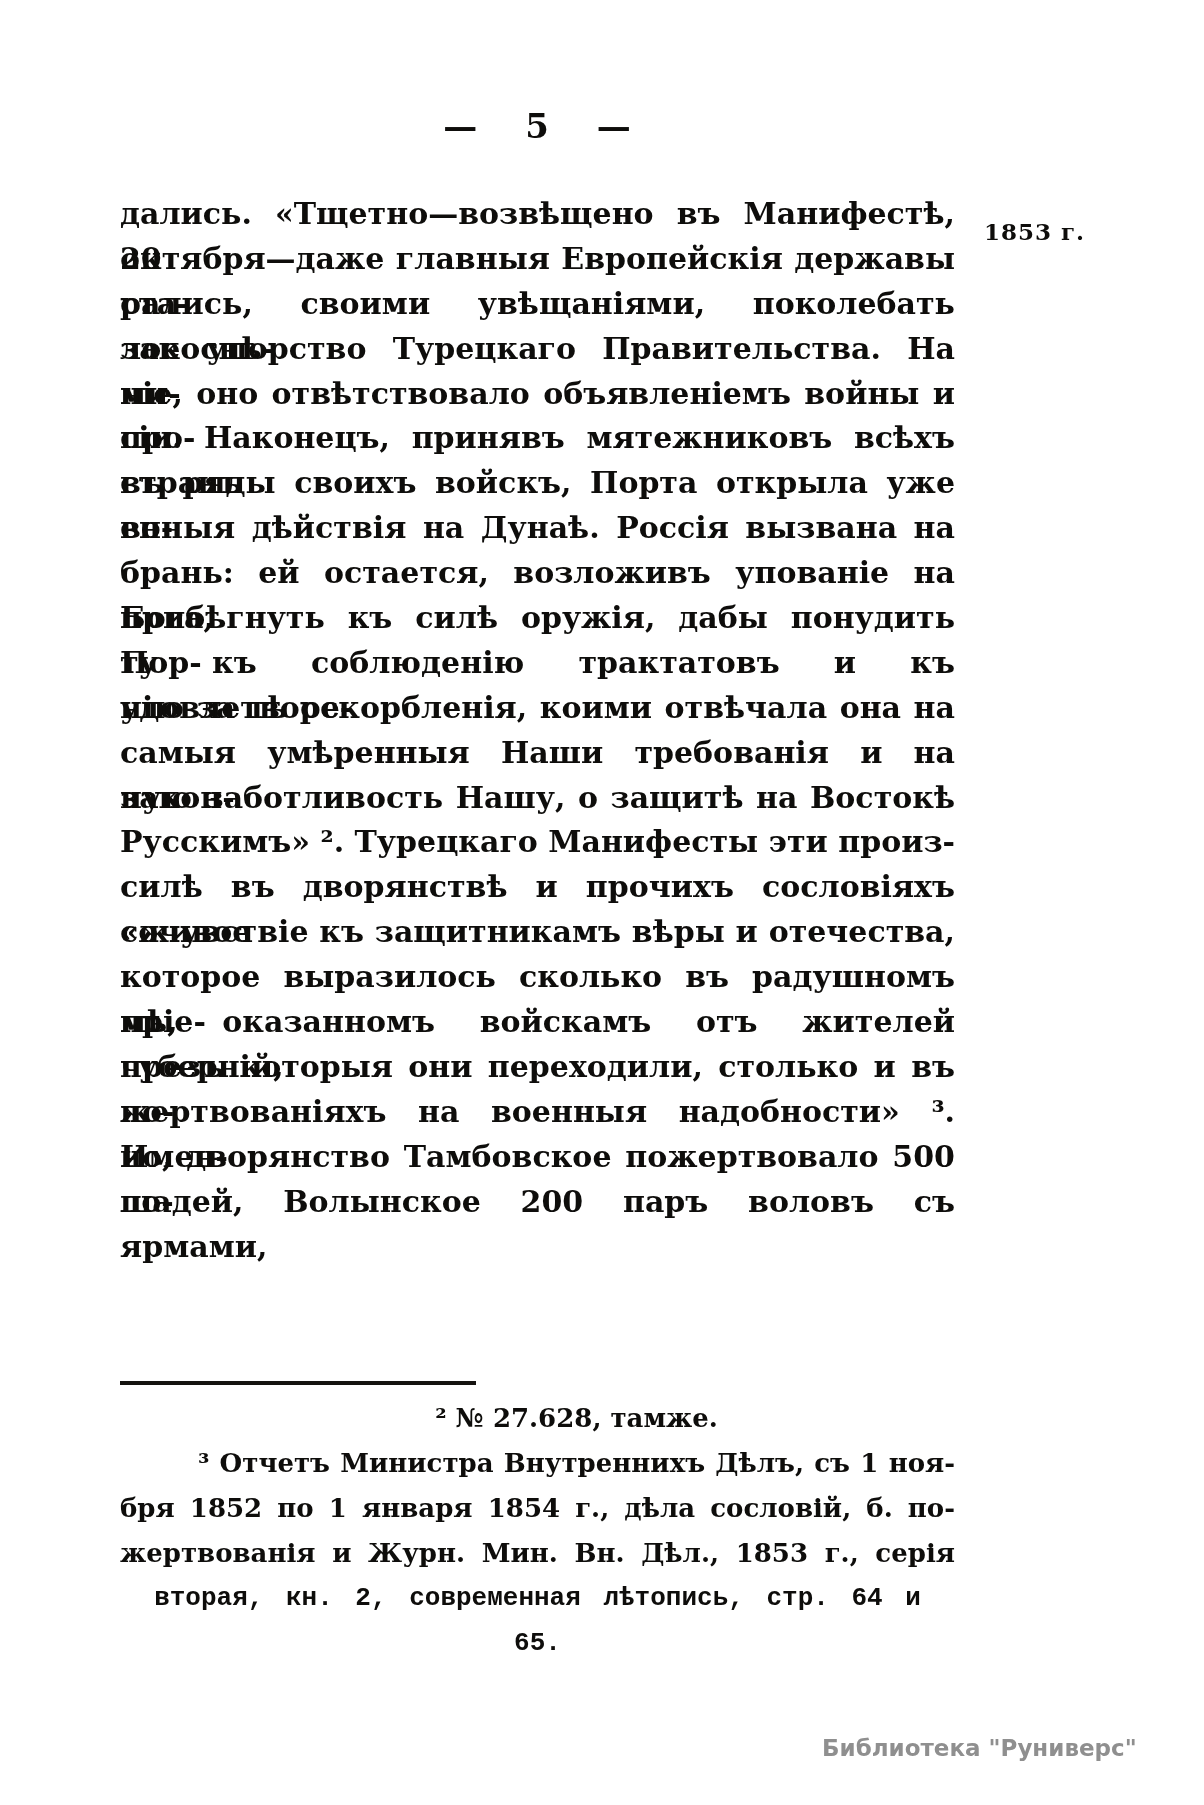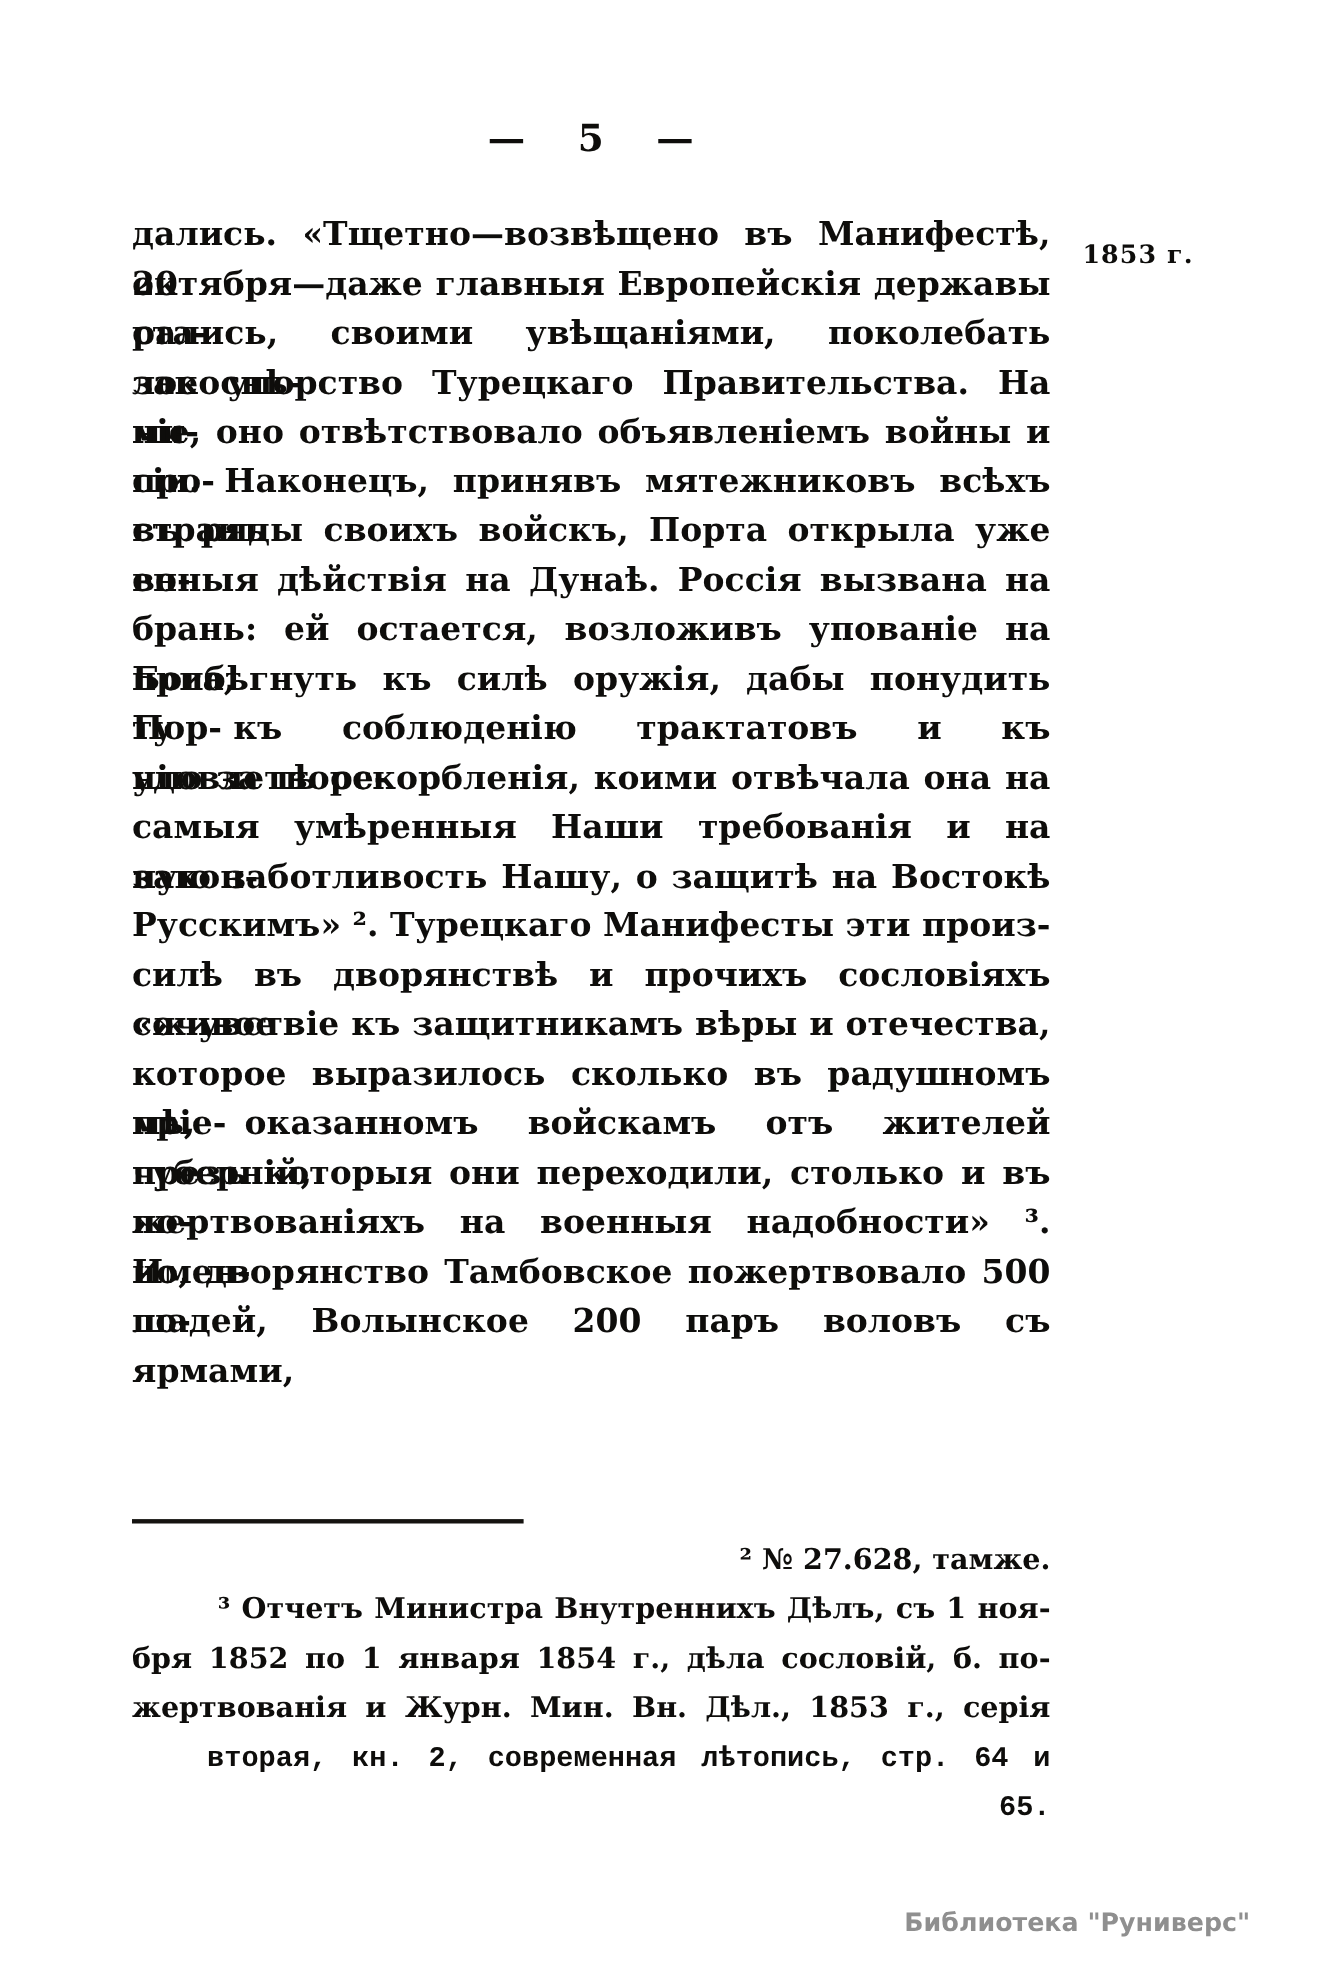--- a/index.html
+++ b/index.html
@@ -56,21 +56,21 @@
   }
   .footnotes {
     position: absolute;
     left: 120px;
     top: 1396px;
     width: 835px;
     font-size: 26px;
     font-weight: bold;
     line-height: 45px;
   }
-  .fn-line { text-align: right; }
+  .fn-line { text-align: center; }
   .footnotes .fn-line:nth-child(1),
   .footnotes .fn-line:nth-child(2) { text-indent: 78px; }
   .footnotes .fn-line:nth-child(2),
   .footnotes .fn-line:nth-child(3),
   .footnotes .fn-line:nth-child(4) {
     text-align: justify;
     text-align-last: justify;
   }
   .footnotes .fn-line:nth-child(5) { word-spacing: 7px; font-family: Liberation Mono, monospace; }
   .watermark {

